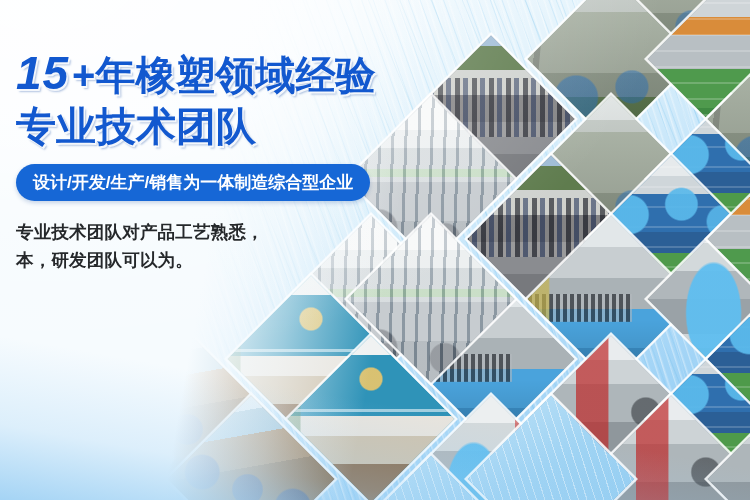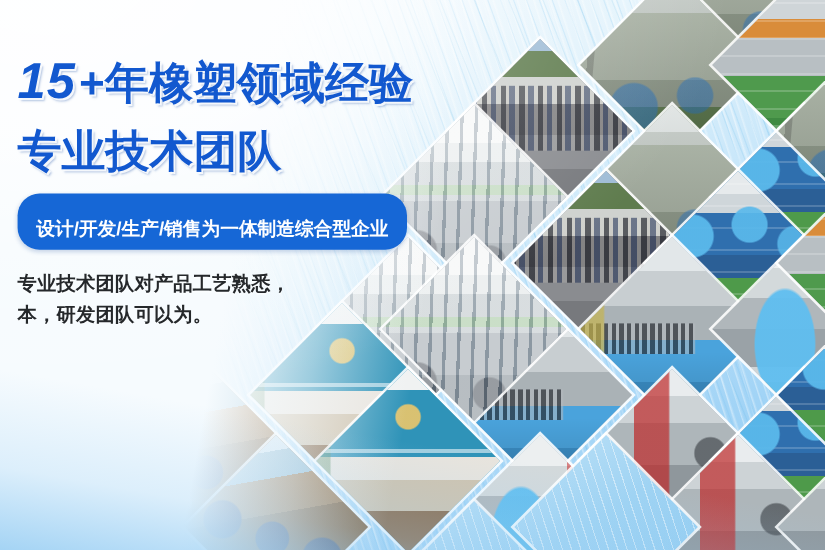--- a/index.html
+++ b/index.html
@@ -293,27 +293,27 @@
   }
   .hl-plus {
     font-style: italic;
     font-size: 40px;
     font-weight: 700;
     padding-right: 1px;
   }
   .hl-line2 {
     font-size: 40px;
     line-height: 50px;
-    margin-top: 12px;
+    margin-top: 1px;
   }
 
   .pill {
     display: inline-block;
     margin-top: 13px;
-    padding: 23px 17px 8px;
+    padding: 9px 17px 8px;
     background: #1667d6;
     color: #ffffff;
     font-size: 17px;
     font-weight: 700;
     line-height: 20px;
     border-radius: 20px;
     white-space: nowrap;
     box-shadow: 0 2px 4px rgba(20,70,150,.22);
   }
 

